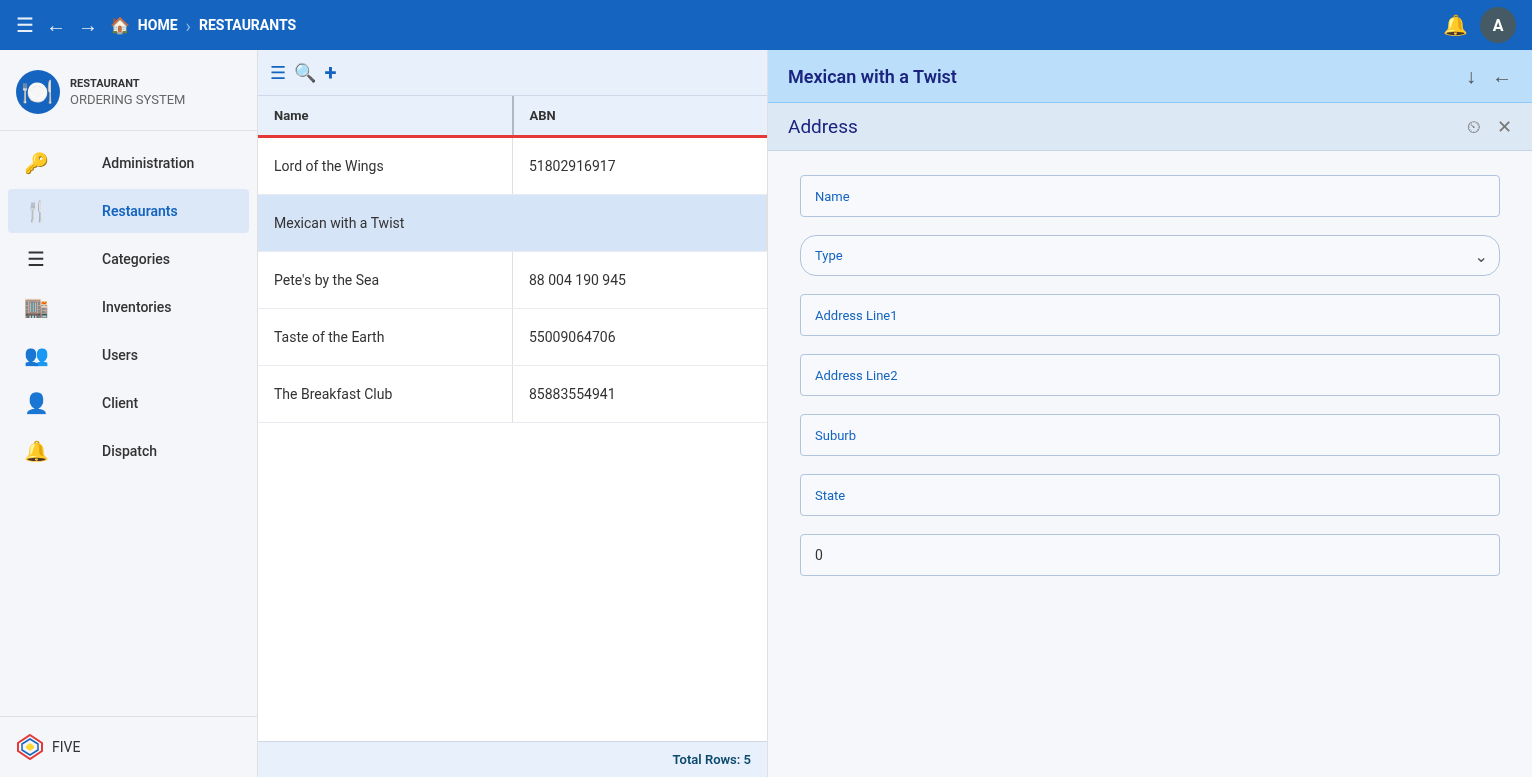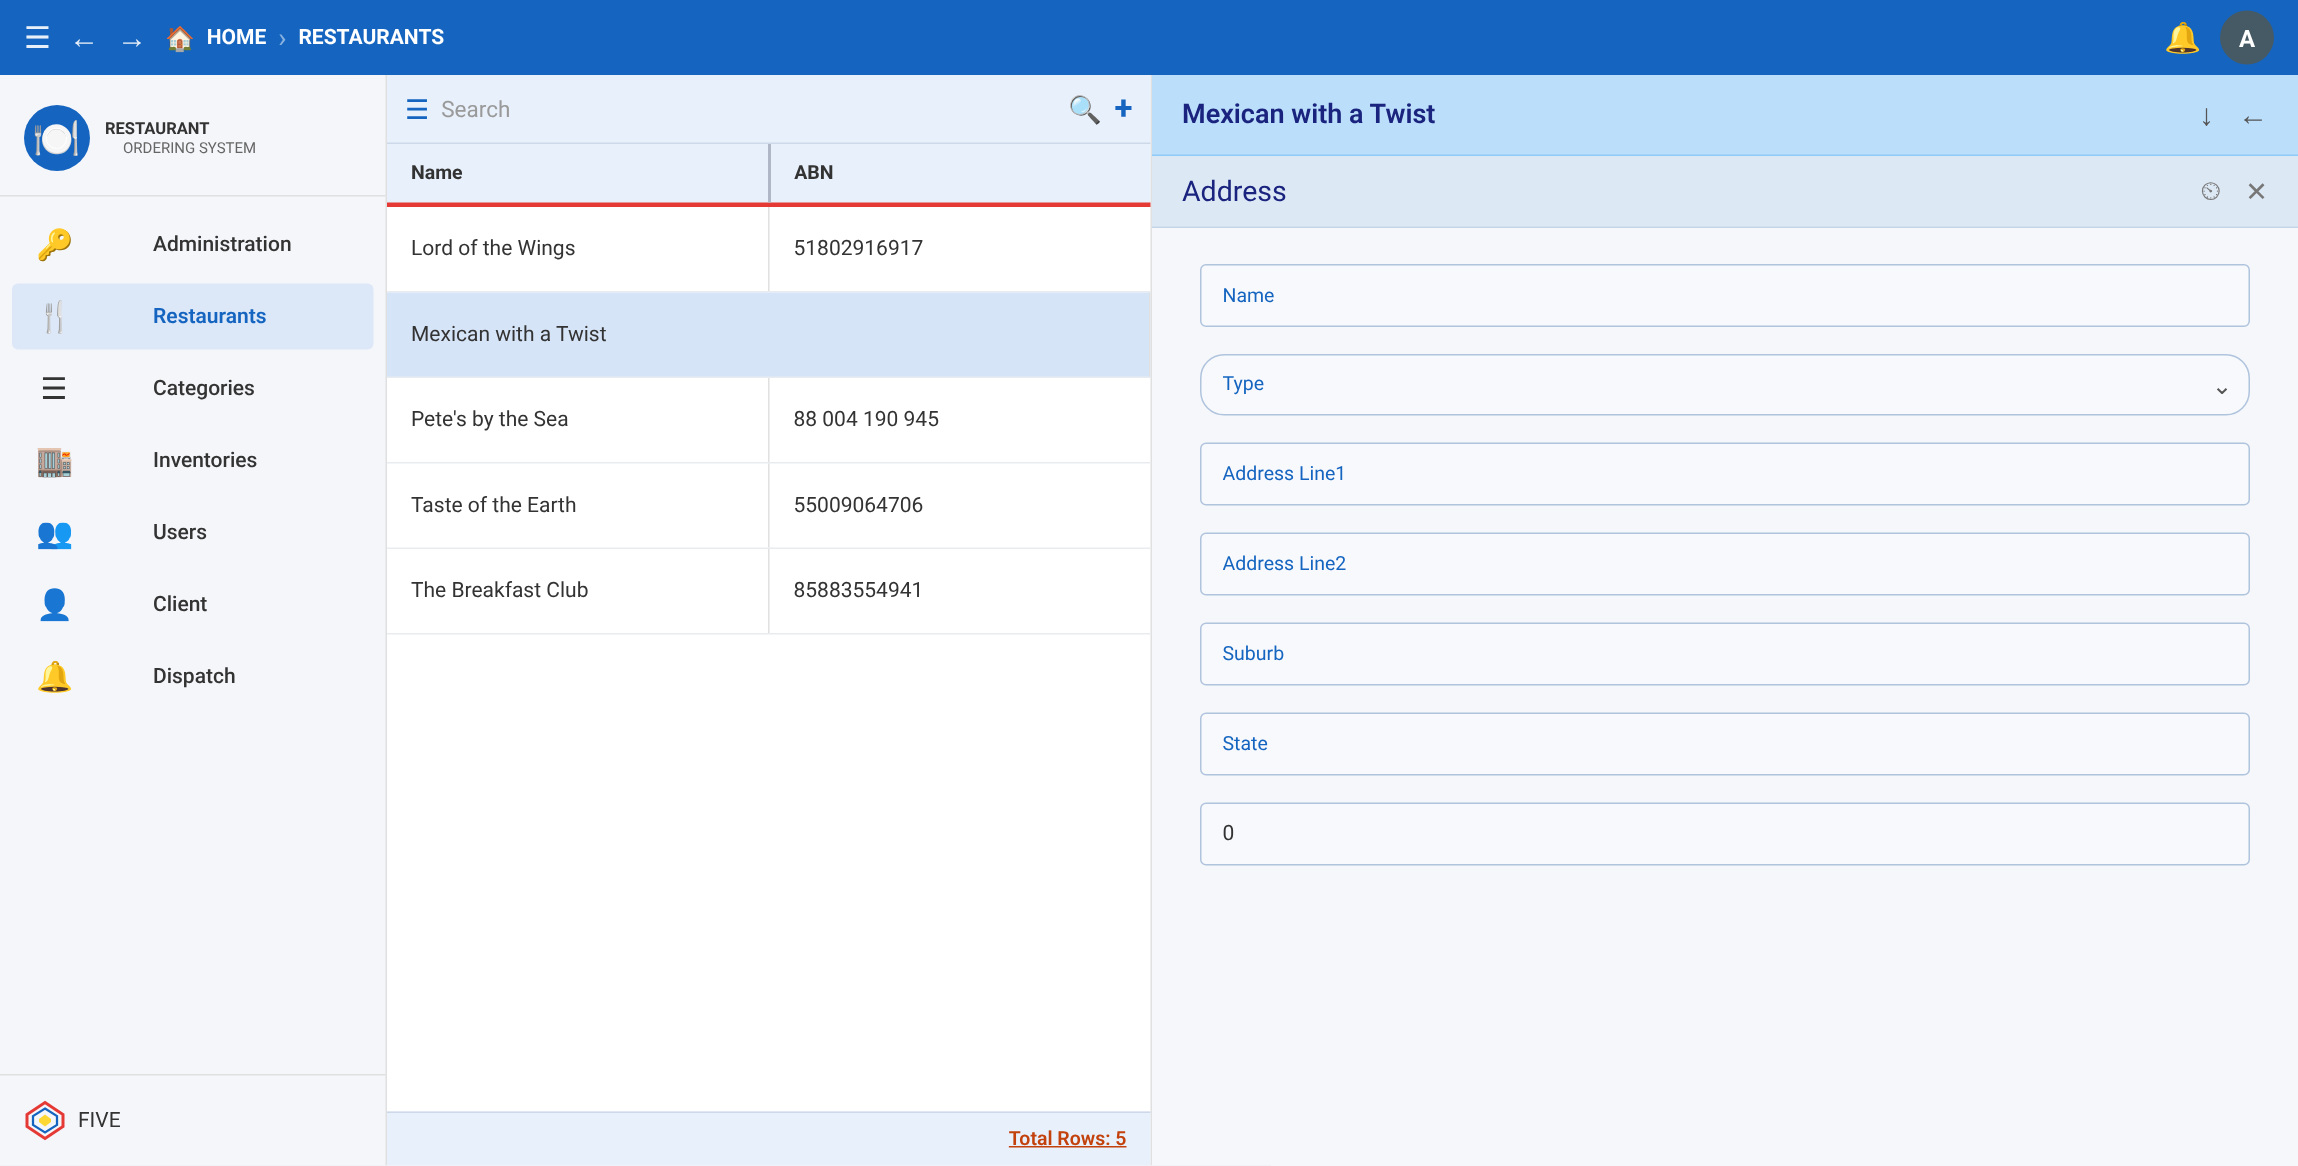--- a/index.html
+++ b/index.html
@@ -49,21 +49,21 @@
     }
     .logo-icon {
       width: 44px; height: 44px;
       background: #1565c0;
       border-radius: 50%;
       display: flex; align-items: center; justify-content: center;
       font-size: 22px;
       position: relative;
     }
     .logo-text { font-size: 11px; font-weight: 700; color: #333; line-height: 1.3; }
-    .logo-sub { font-size: 10px; color: #666; font-weight: 400; margin-left: 12px; }
+    .logo-sub { font-size: 13px; color: #666; font-weight: 400; }
     .sidebar-item {
       display: flex; align-items: center; gap: 14px;
       padding: 10px 16px;
       cursor: pointer;
       border-radius: 4px;
       margin: 2px 8px;
       font-size: 14px; color: #333;
     }
     .sidebar-item.active { background: #dce8f8; color: #1565c0; }
     .sidebar-item-icon { font-size: 20px; width: 24px; text-align: center; }
@@ -136,21 +136,21 @@
     .table-cell-abn {
       flex: 1; padding: 14px 16px;
       font-size: 14px; color: #333;
     }
 
     .table-footer {
       padding: 10px 16px;
       background: #e8f0fb;
       border-top: 1px solid #cdd8e8;
       text-align: right;
-      font-size: 13px; font-weight: 600; color: #c2410c; text-decoration: underline;
+      font-size: 13px; font-weight: 600; color: #0c4a6e;
     }
 
     
     .detail-panel {
       flex: 1;
       background: #f5f7fa;
       display: flex;
       flex-direction: column;
     }
     .detail-header {
@@ -286,21 +286,20 @@
       </svg>
       <span class="five-logo">FIVE</span>
     </div>
   </div>
 
   <div class="content-area">
 
     <div class="list-panel">
       <div class="search-bar">
         <span class="search-filter-icon">☰</span>
-        <input class="search-input" type="text" placeholder="Search" style="">
         <span class="search-go-icon">🔍</span>
         <span class="search-add-icon">+</span>
       </div>
 
       <div class="table-header">
         <div class="table-col-name">Name</div>
         <div class="table-col-abn">ABN</div>
       </div>
 
       <div class="table-body">

